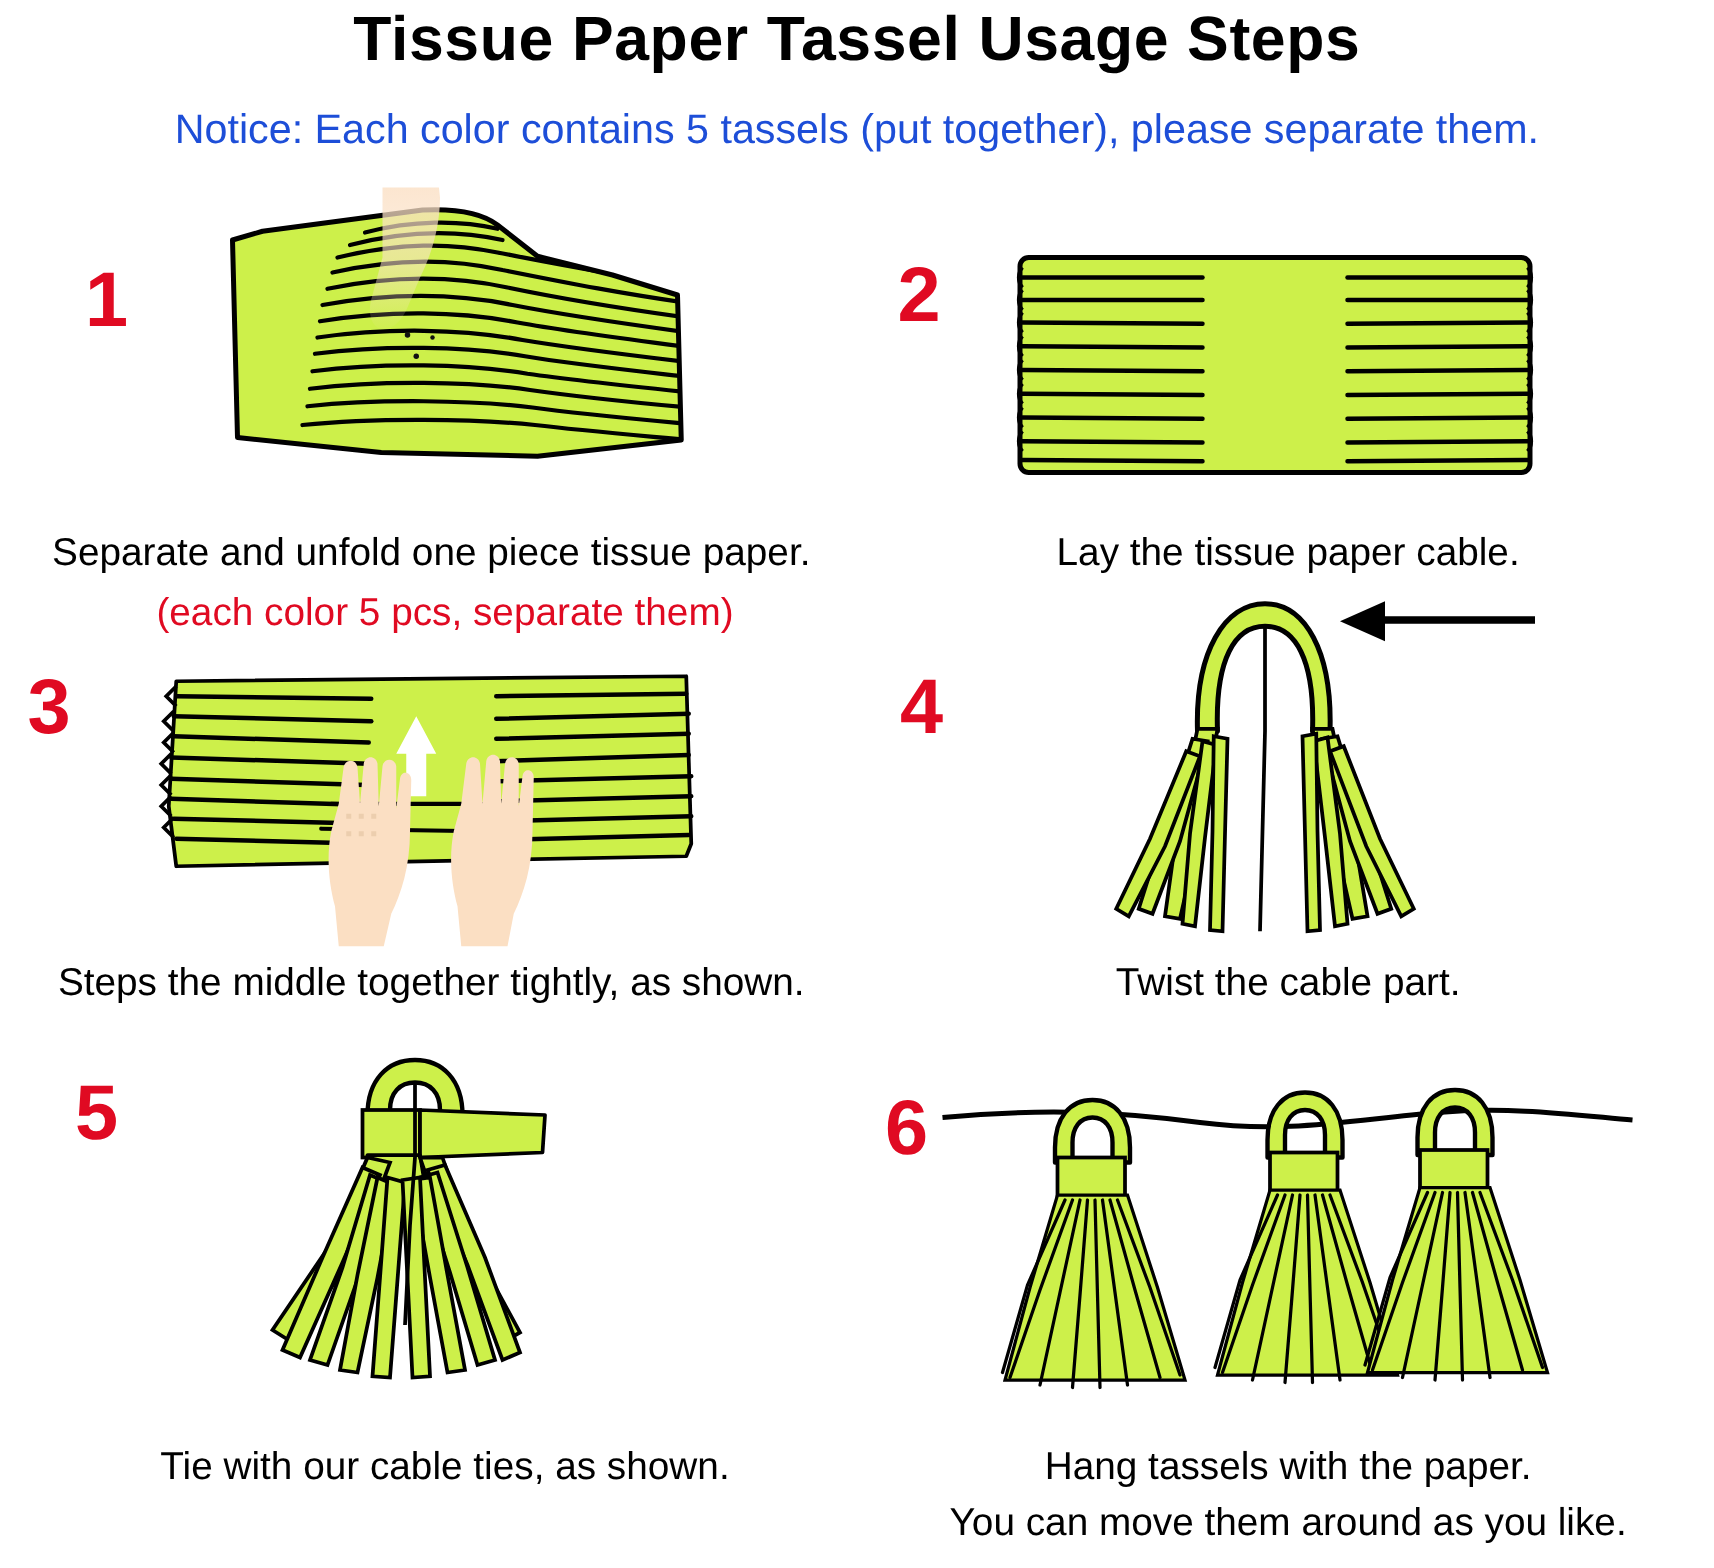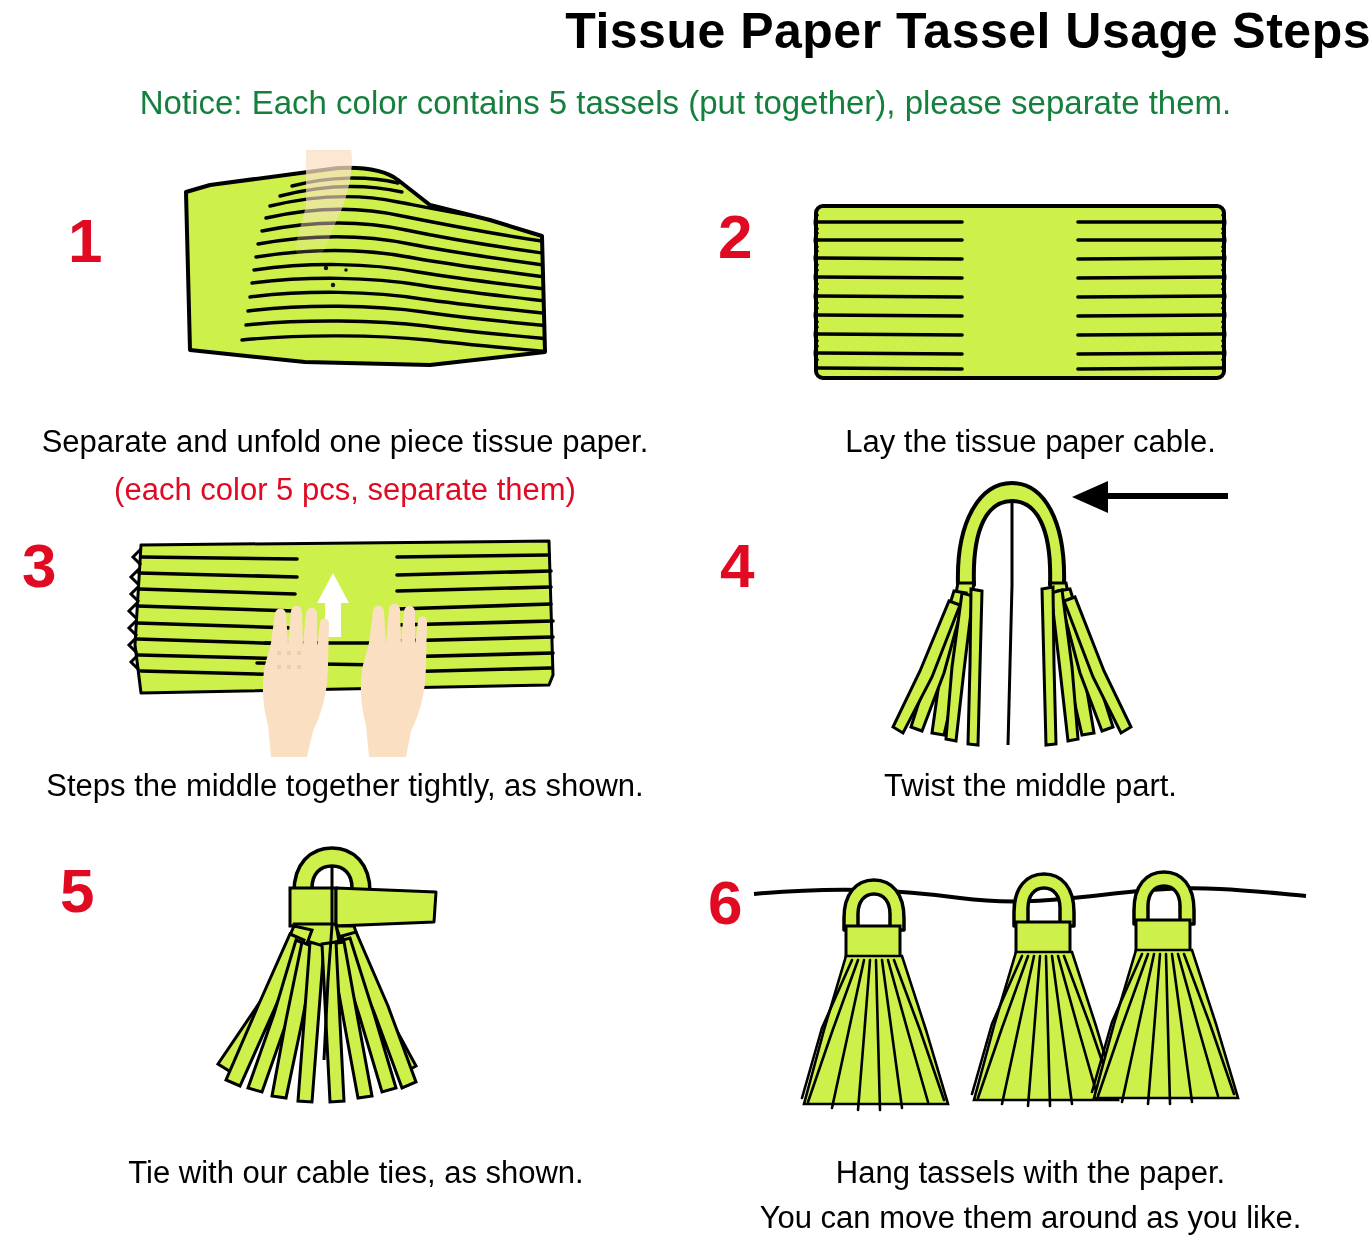--- a/index.html
+++ b/index.html
@@ -16,35 +16,35 @@
     font-family: "Liberation Sans", sans-serif;
     color: #000;
   }
 
   
   .title {
     position: absolute;
     top: 2px;
     left: 0;
     width: 1371px;
-    text-align: right;
+    text-align: center;
     font-size: 50px;
     font-weight: bold;
     letter-spacing: 0.5px;
     color: #000000;
     white-space: nowrap;
   }
   .notice {
     position: absolute;
     top: 84px;
     left: 0;
     width: 1371px;
     text-align: center;
     font-size: 33px;
-    color: #15803d;
+    color: #1d4ed8;
     white-space: nowrap;
   }
 
   
   .panel {
     position: absolute;
   }
   .step-num {
     position: absolute;
     font-size: 62px;
@@ -57,20 +57,21 @@
     position: absolute;
     width: 100%;
     text-align: center;
     font-size: 31px;
     color: #000;
     white-space: nowrap;
     line-height: 1.18;
   }
   .caption.red {
     color: #e00a22;
+    margin-left: 11px;
   }
   .art {
     position: absolute;
   }
   .art svg { display: block; }
 
   
   #panel-1 { left: 0;   top: 150px;  width: 690px; height: 270px; }
   #panel-2 { left: 690px; top: 150px; width: 681px; height: 270px; }
   #panel-3 { left: 0;   top: 525px;  width: 690px; height: 250px; }
@@ -271,21 +272,21 @@
 
       <path d="M172,36 L172,120 L170,200 L168,280" stroke="#000" stroke-width="3" fill="none"></path>
 
       <g>
         <polygon points="232,32 268,16 268,48" fill="#000"></polygon>
         <rect x="266" y="28" width="122" height="6" fill="#000"></rect>
       </g>
     </svg>
   </div>
 </div>
-<div class="caption" id="cap-4">Twist the middle part.</div>
+<div class="caption" id="cap-4">Twist the cable part.</div>
 
 <div class="panel" id="panel-5">
   <div class="step-num" style="left:60px; top:30px;">5</div>
   <div class="art" style="left:190px; top:0px;">
     <svg width="340" height="300" viewBox="0 0 340 300" xmlns="http://www.w3.org/2000/svg">
 
       <path d="M104,62 C104,34 120,18 142,18 C164,18 180,34 180,62 L180,72 L162,72 L162,58 C162,44 154,36 142,36 C130,36 122,44 122,58 L122,72 L104,72 Z" fill="#cdf04a" stroke="#000" stroke-width="3.5" stroke-linejoin="round"></path>
 
       <g>
         <rect x="100" y="58" width="46" height="38" fill="#cdf04a" stroke="#000" stroke-width="3"></rect>

